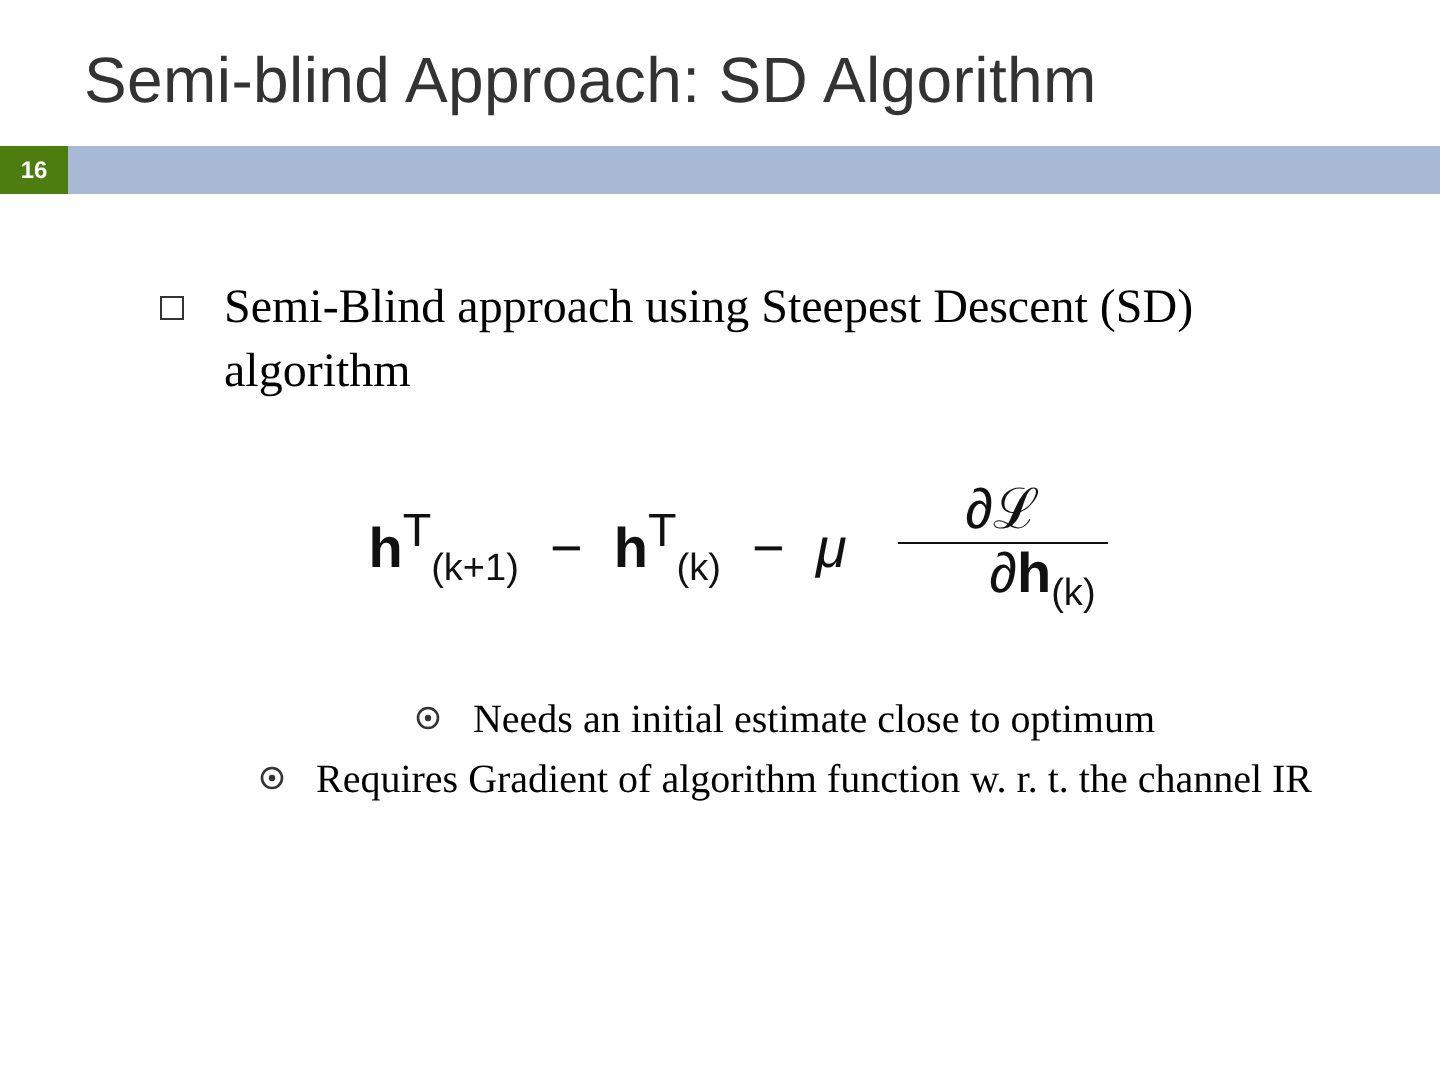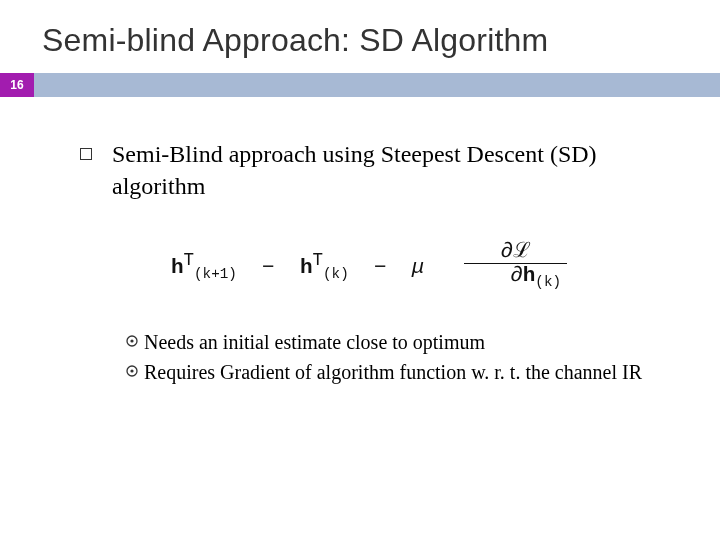--- a/index.html
+++ b/index.html
@@ -12,21 +12,21 @@
     padding: 22px 0 14px 42px;
     letter-spacing: 0.2px;
   }
   .accent-row {
     display: flex;
     width: 100%;
     height: 24px;
   }
   .accent-num {
     width: 34px;
-    background: #a21caf;
+    background: #4d7c0f;
     color: #fff;
     font-size: 12px;
     display: flex;
     align-items: center;
     justify-content: center;
     font-weight: bold;
   }
   .accent-bar {
     flex: 1;
     background: #a7b9d4;
@@ -47,43 +47,44 @@
   }
   .bullet-text {
     font-family: Georgia, "Times New Roman", serif;
     font-size: 24px;
     line-height: 1.32;
     color: #000;
   }
   .formula {
     margin: 40px 0 36px 0;
     text-align: center;
-    font-family: Liberation Mono, monospace;
-    font-size: 21px;
+    font-family: Liberation Sans, sans-serif;
+    font-size: 28px;
     color: #111;
   }
   .formula .frac {
     display: inline-block;
     vertical-align: middle;
     text-align: center;
     margin: 0 2px;
     position: relative;
     top: -2px;
   }
   .formula .num { display: block; border-bottom: 1px solid #111; padding: 0 6px; line-height: 1.1; }
   .formula .den { display: block; padding: 0 6px; line-height: 1.1; margin-left: 40px; }
   .formula sub { font-size: 0.68em; }
   .sublist {
     margin-left: 46px;
   }
   .sub-row {
     display: flex;
     align-items: flex-start;
-    gap: 6px;
+    gap: 16px;
     margin-bottom: 4px;
+    justify-content: center;
   }
   .sub-icon {
     width: 12px; height: 12px;
     flex: none;
     margin-top: 6px;
   }
   .sub-icon svg { display: block; }
   .sub-text {
     font-family: Georgia, "Times New Roman", serif;
     font-size: 20px;

